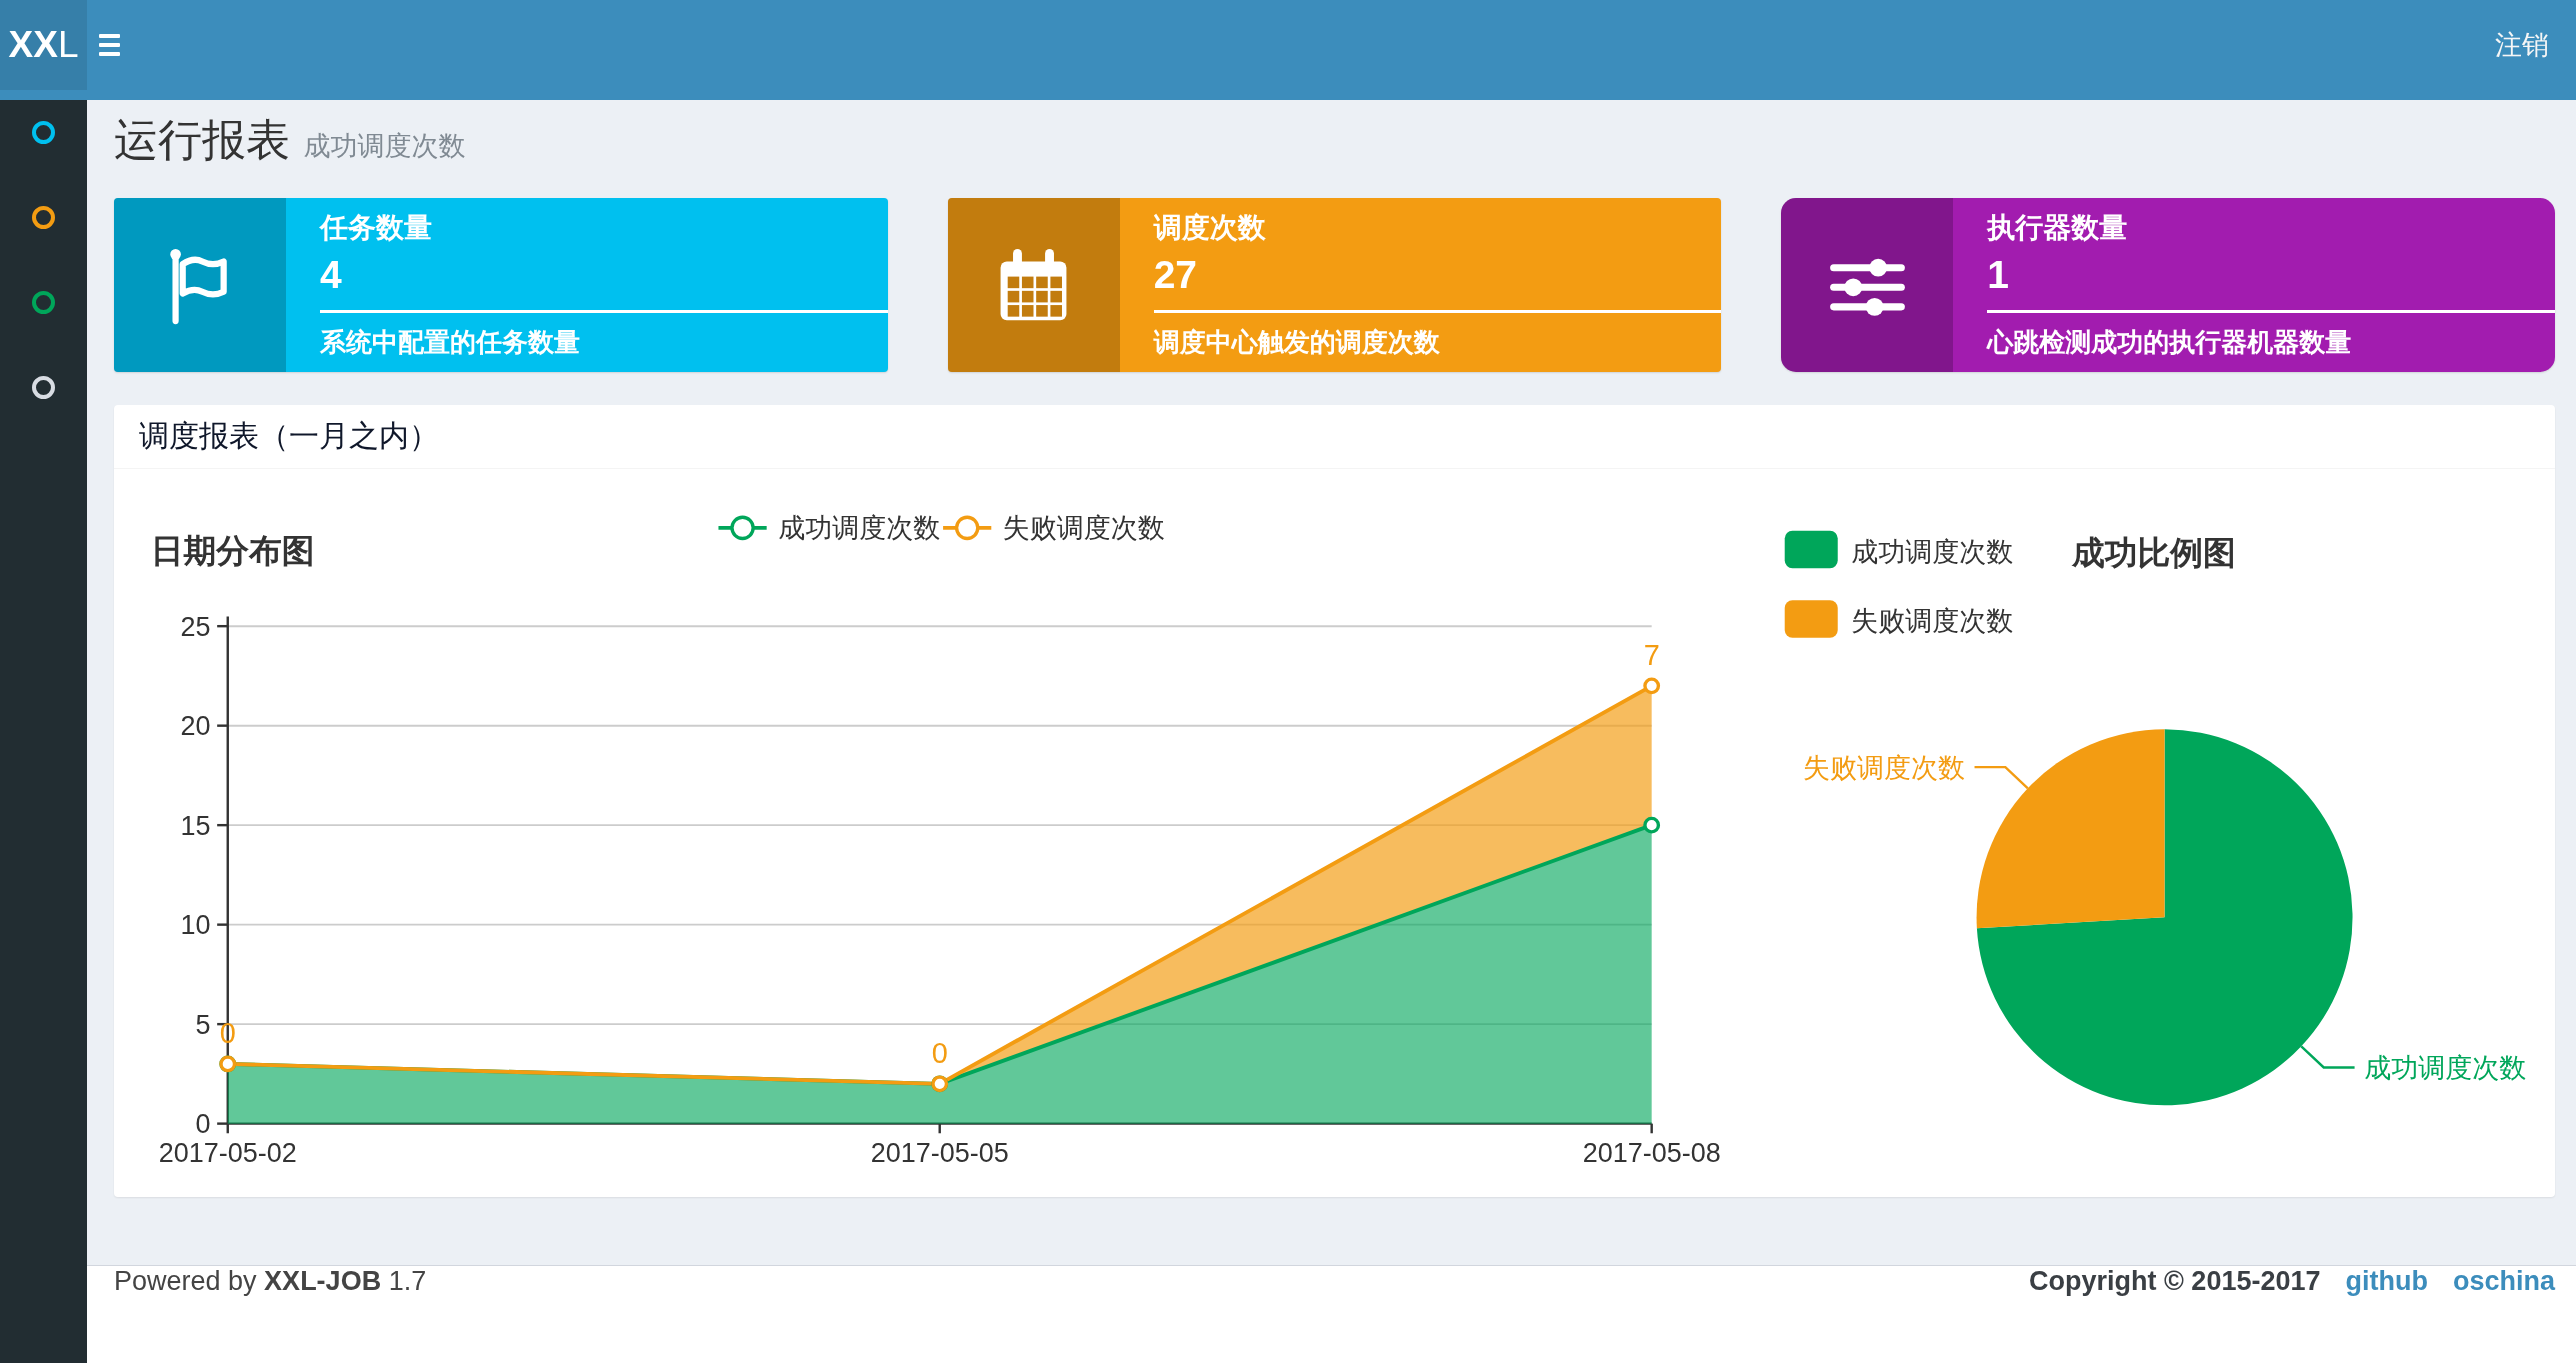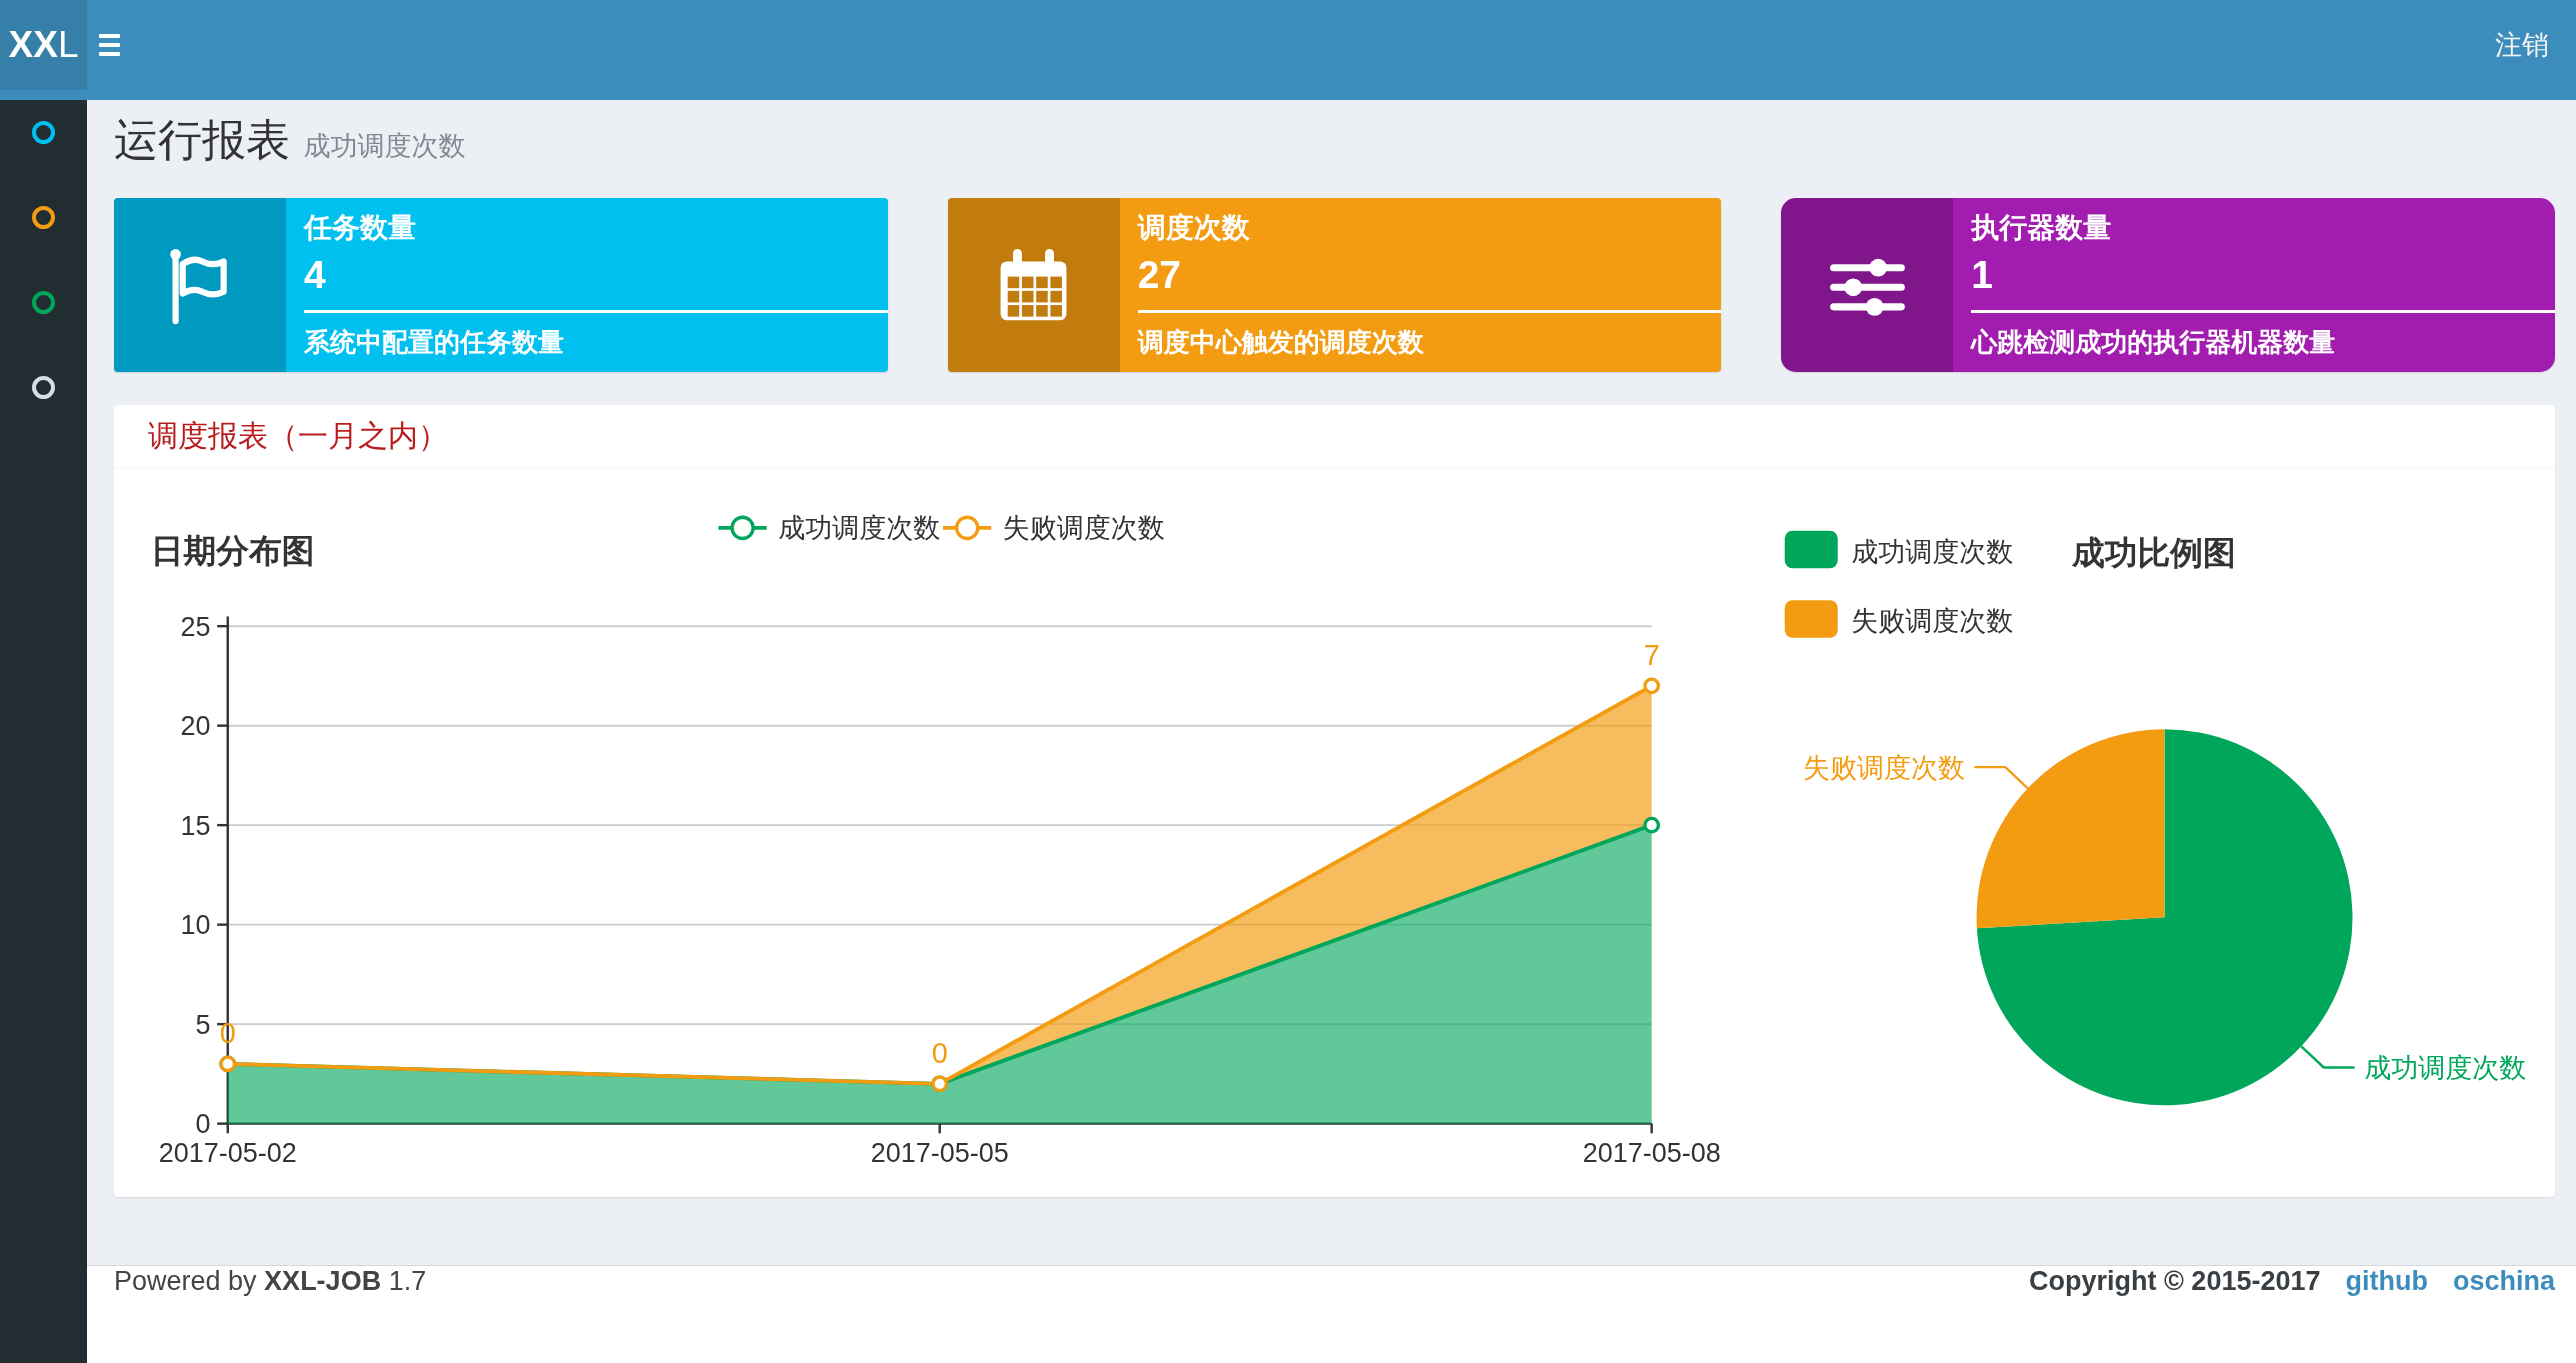--- a/index.html
+++ b/index.html
@@ -28,31 +28,31 @@
   .content-header { position:absolute; left:27px; top:21px; }
   .content-header h1 { font-size:44px; font-weight:normal; color:#333; display:inline; }
   .content-header small { font-size:27px; color:#808a93; margin-left:13.5px; font-weight:normal; }
 
   
   .stats-row { position:absolute; left:27px; top:108px; width:2441px; display:flex; gap:60px; }
   .info-box { flex:1; height:174px; border-radius:3.9px; display:flex; color:#fff; overflow:hidden;
               box-shadow:0 1px 1.9px rgba(0,0,0,0.12); }
   .ib-icon { width:172px; height:174px; background:rgba(0,0,0,0.2); display:flex; align-items:center; justify-content:center; }
   .ib-icon svg { width:89px; height:89px; }
-  .ib-body { flex:1; display:flex; flex-direction:column; justify-content:center; padding-left:18px; }
+  .ib-body { flex:1; display:flex; flex-direction:column; justify-content:center; padding-left:34px; }
   .ib-label { font-size:28px; font-weight:600; line-height:1.25; }
   .ib-value { font-size:39px; font-weight:bold; margin-top:7.7px; }
   .ib-divider { height:2.9px; background:#fff; width:100%; margin:13.5px 0 11.6px 0; }
   .ib-desc { font-size:26px; font-weight:600; padding-right:11.6px; }
 
   
   .panel { position:absolute; left:27px; top:315px; width:2441px; height:792px; background:#fff; border-radius:3.9px;
            box-shadow:0 1px 1.9px rgba(0,0,0,0.08); }
-  .panel-header { height:64px; border-bottom:1.9px solid #f4f4f4; display:flex; align-items:center; padding-left:34px;
-                  font-size:30px; color:#b91c1c;font-family:Liberation Mono, monospace; }
+  .panel-header { height:64px; border-bottom:1.9px solid #f4f4f4; display:flex; align-items:center; padding-left:25px;
+                  font-size:30px; color:#0f172a;font-family:Liberation Mono, monospace; }
   .panel-body { position:relative; width:2441px; height:726px; }
   .panel-body svg { position:absolute; left:0; top:0; font-family:inherit; }
 
   
   .footer { position:absolute; left:87px; top:1265px; width:2489px; height:98px; background:#fff;
             border-top:1.9px solid #d2d6de; display:flex; align-items:flex-start; justify-content:space-between;
             padding:0 21px 0 27px; font-size:27px; color:#444; }
   .footer .left b { font-weight:bold; }
   .footer .right { display:flex; align-items:center; gap:25px; }
   .footer .right .copy { font-weight:bold; color:#3a3f44; }

